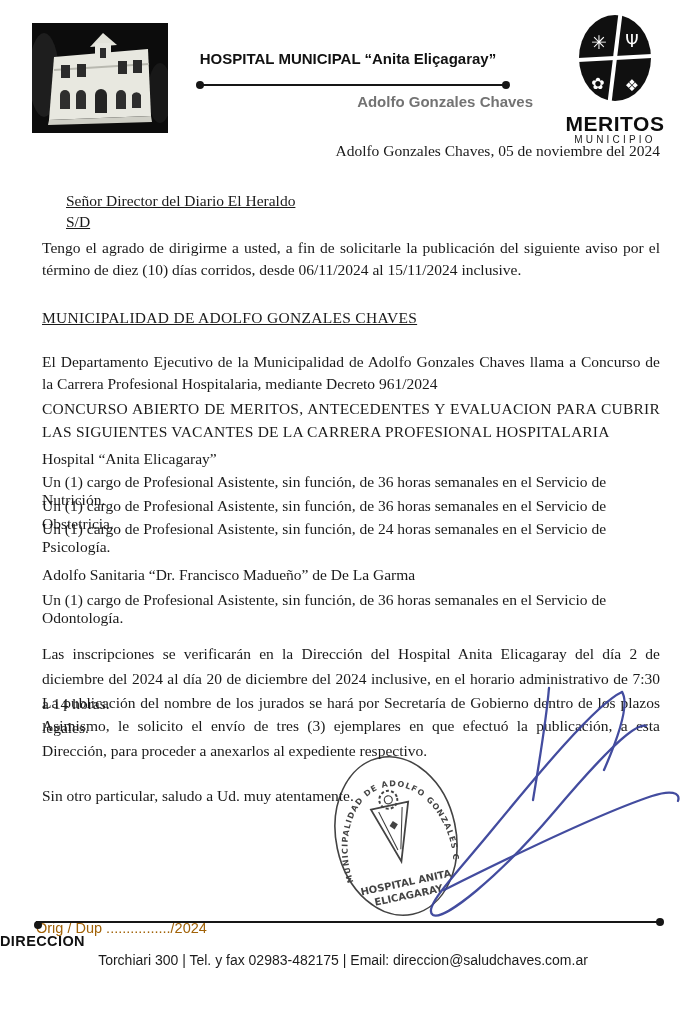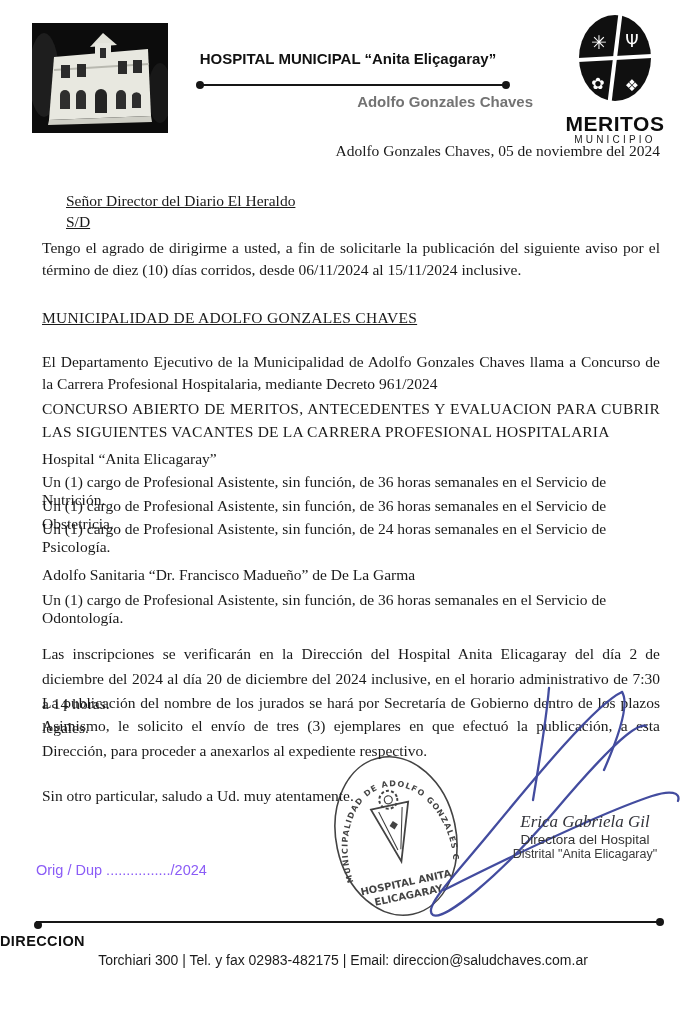--- a/index.html
+++ b/index.html
@@ -43,21 +43,21 @@
   .closing{top:787px;}
   
   .stamp{left:332px; top:752px; width:128px; height:168px; transform:rotate(-12deg); opacity:.88;}
   .sig{left:408px; top:678px; width:278px; height:242px;}
   .sigblock{left:490px; top:813px; width:190px; text-align:center;}
   .sig-name{font-family:"Liberation Serif", serif; font-style:italic; font-size:17px;
     color:#33343b; line-height:18px;}
   .sig-t1{font-family:"Liberation Sans", sans-serif; font-size:13.5px; color:#333; line-height:15px; margin-top:1px;}
   .sig-t2{font-family:"Liberation Sans", sans-serif; font-size:12.5px; color:#3a3a3a; line-height:14px;}
   
-  .origdup{left:36px; top:862px; font-family:"Liberation Sans", sans-serif; font-size:14.5px; color:#8b5cf6;}
+  .origdup{left:36px; top:920px; font-family:"Liberation Sans", sans-serif; font-size:14.5px; color:#a16207;}
   .fline{left:36px; top:921px; width:626px; border-top:2px solid #161616; height:0;}
   .fline::before,.fline::after{content:""; position:absolute; top:-4px; width:8px; height:8px;
     border-radius:50%; background:#161616;}
   .fline::before{left:-2px; top:-2px;} .fline::after{right:-2px; top:-5px;}
   .f-h{left:0; top:933px; width:686px; text-align:left;
     font-family:"Liberation Sans", sans-serif; font-weight:bold; font-size:14.5px; color:#111; letter-spacing:.4px;}
   .f-c{left:0; top:952px; width:686px; text-align:center;
     font-family:"Liberation Sans", sans-serif; font-size:14px; color:#1c1c1c;}
   .stamp text, .logo svg text{font-family:"DejaVu Sans", sans-serif;}
 </style>
@@ -159,24 +159,19 @@
     <svg width="278" height="242" viewBox="0 0 278 242">
       <g fill="none" stroke="#39439a" stroke-width="2.3" stroke-linecap="round" stroke-linejoin="round" opacity="0.95">
         <path d="M 141 10 C 138 45, 131 85, 125 122"></path>
         <path d="M 214 14 C 188 26, 130 96, 84 152 C 48 196, 14 230, 25 237 C 36 243, 90 200, 146 134 C 190 82, 226 44, 238 48"></path>
         <path d="M 36 212 C 100 180, 190 136, 244 118 C 262 112, 273 114, 270 123"></path>
         <path d="M 214 14 C 222 26, 210 60, 196 92"></path>
       </g>
     </svg>
   </div>
 
-  <div class="abs sigblock">
-    <div class="sig-name">Erica Gabriela Gil</div>
-    <div class="sig-t1">Directora del Hospital</div>
-    <div class="sig-t2">Distrital "Anita Elicagaray"</div>
-  </div>
 
   <div class="abs origdup">Orig / Dup ................/2024</div>
   <div class="abs fline"></div>
   <div class="abs f-h">DIRECCION</div>
   <div class="abs f-c">Torchiari 300  |  Tel. y fax 02983-482175  |  Email: direccion@saludchaves.com.ar</div>
 
 </div>
 
 </body></html>

